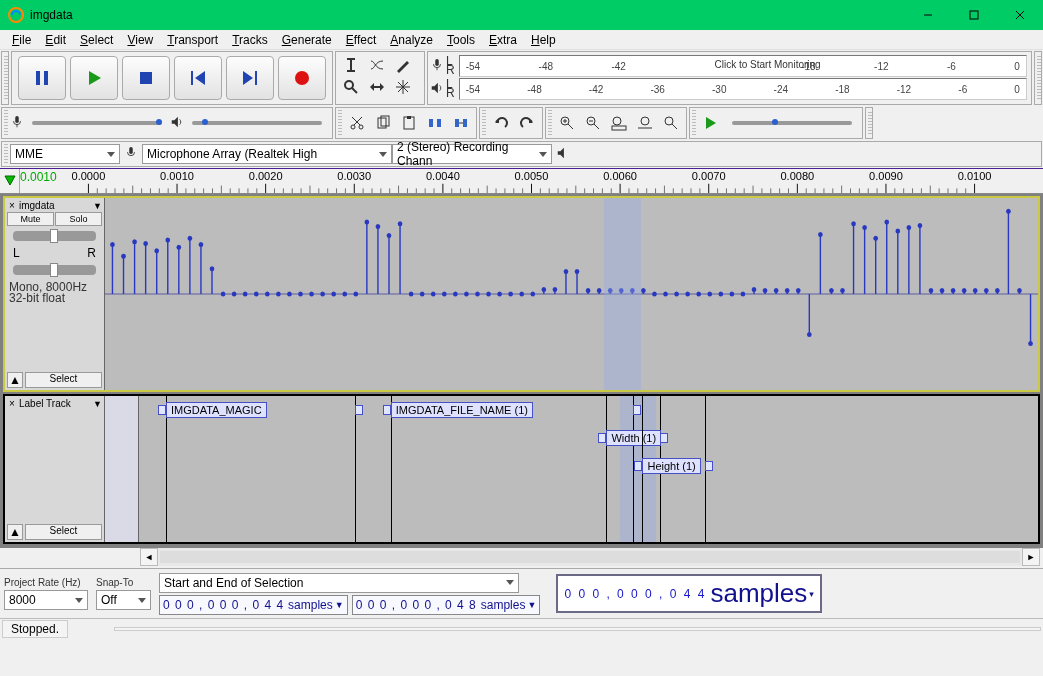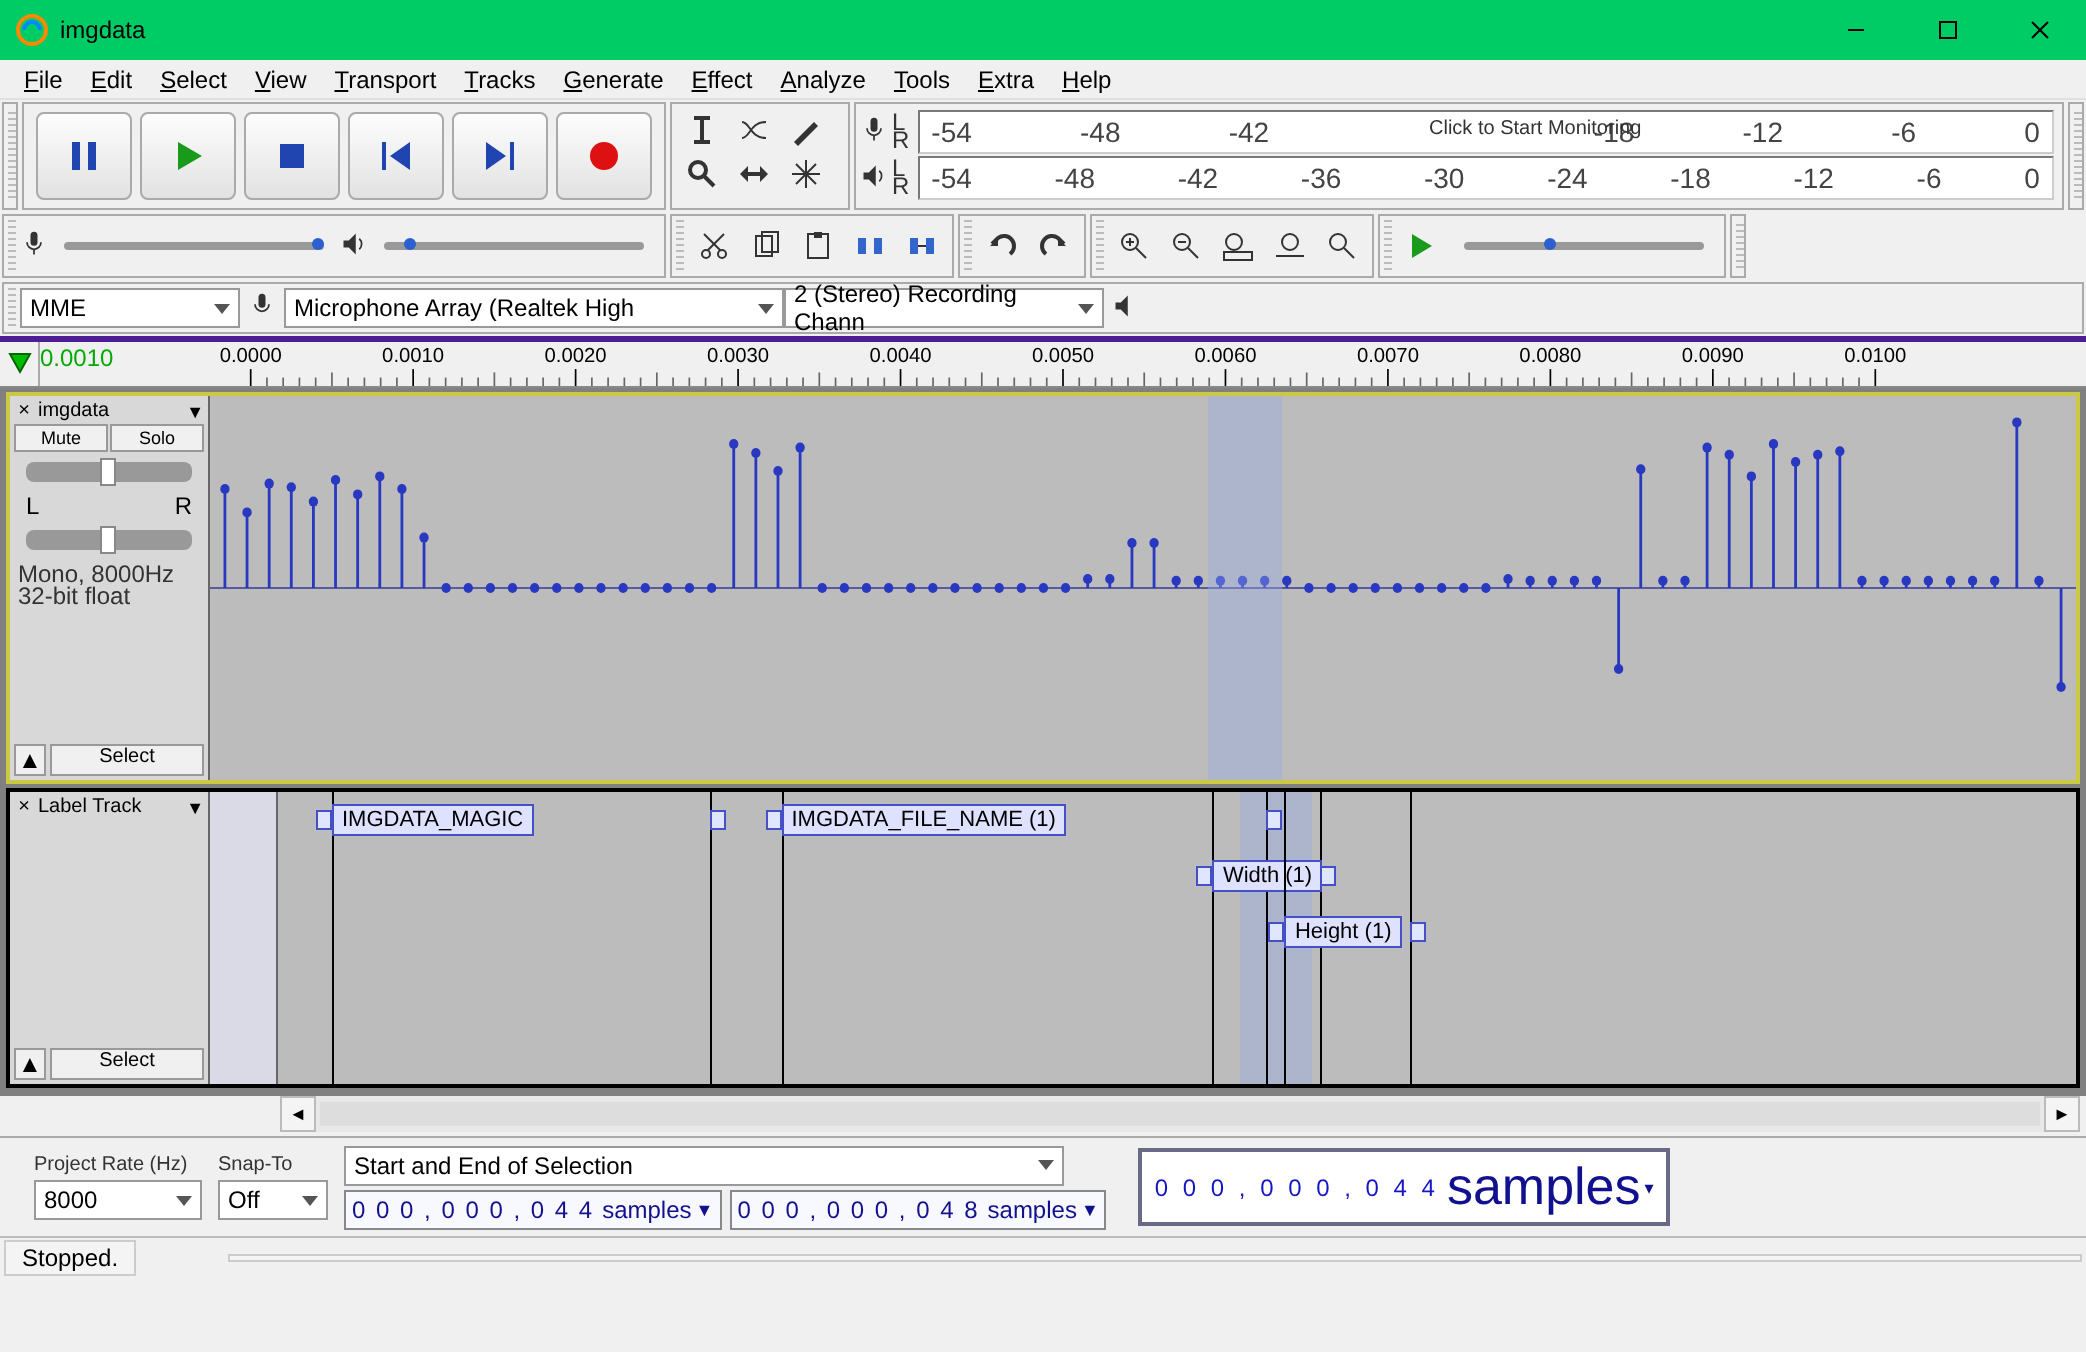--- a/index.html
+++ b/index.html
@@ -31,36 +31,36 @@
 
 .ibtn { width: 26px; height: 26px; border: 1px solid transparent; display: flex; align-items: center; justify-content: center; }
 .ibtn svg { width: 16px; height: 16px; }
 
 
 .meter-group { flex: 1; }
 .meter { flex: 1; height: 22px; position: relative; background: #fff; border: 1px inset #ccc; margin: 0 2px; font-size: 10px; }
 .meter-row { display: flex; align-items: center; width: 100%; }
 .meter-lr { display: flex; flex-direction: column; font-size: 9px; line-height: 9px; padding: 0 2px; color: #333; }
 .meter-ticks { position: absolute; inset: 0; padding: 0 6px; display: flex; justify-content: space-between; align-items: center; }
-.meter-ticks span { font-size: 14px; color: #444; }
+.meter-ticks span { font-size: 10px; color: #444; }
 .meter-click { position: absolute; left: 45%; top: 3px; font-size: 10px; color: #333; }
 
 
 .mic-spk { display: flex; align-items: center; }
 .hslider { width: 130px; height: 4px; background: #999; position: relative; margin: 0 8px; border-radius: 2px; }
 .hslider .dot { position: absolute; top: -2px; width: 6px; height: 6px; border-radius: 50%; background: #2a60d0; }
 
 
 .tool-strip { display: flex; flex-wrap: wrap; width: 84px; }
 .tool-strip .ibtn { width: 26px; height: 22px; }
 .combo { height: 20px; border: 1px solid #999; background: #fff; display: flex; align-items: center; padding: 0 4px; gap: 4px; }
 .combo .arrow { margin-left: auto; }
 
 
-.timeline { height: 26px; background: #f0f0f0; border-top: 3px solid #4c1d95; border-bottom: 1px solid #888; display: flex; }
+.timeline { height: 26px; background: #f0f0f0; border-top: 1px solid #4c1d95; border-bottom: 1px solid #888; display: flex; }
 .ruler-spacer { width: 20px; border-right: 1px solid #aaa; display:flex; align-items:center; justify-content:center; }
 .ruler { flex: 1; position: relative; }
 .ruler svg { width: 100%; height: 100%; }
 .playhead { position: absolute; top: 1px; color: #0a0; }
 
 
 .track-area { background: #808080; padding: 2px 3px; }
 .track { display: flex; border: 2px solid #c9c943; background: #bcbcbc; margin-bottom: 2px; }
 .track.label { border-color: #000; }
 .track-panel { width: 100px; background: #d8d8d8; border-right: 1px solid #666; display: flex; flex-direction: column; font-size: 10px; padding: 2px; gap: 1px; }
@@ -89,21 +89,21 @@
 .label-region { position: absolute; border: 1px solid #4550c8; background: #dfe2ff; font-size: 11px; padding: 1px 4px; white-space: nowrap; }
 .label-line { position: absolute; top: 0; bottom: 0; width: 1px; background: #000; }
 .label-handle { position: absolute; width: 8px; height: 10px; background: #e1e6ff; border: 1px solid #4550c8; }
 
 
 .hscroll { height: 18px; background: #e8e8e8; display: flex; align-items: center; }
 .hscroll .btn { width: 18px; height: 18px; border: 1px solid #bbb; background: #f4f4f4; display: flex; align-items: center; justify-content: center; font-size: 9px; }
 .hscroll .track { flex: 1; height: 14px; background: #ddd; margin: 0 2px; }
 
 
-.bottom { border-top: 1px solid #aaa; padding: 2px 17px; display: flex; align-items: center; gap: 8px; height: 50px; }
+.bottom { border-top: 1px solid #aaa; padding: 2px 4px; display: flex; align-items: center; gap: 8px; height: 50px; }
 .bsec { display: flex; flex-direction: column; gap: 2px; }
 .bsec .lbl { font-size: 10px; color: #333; }
 .time-box { border: 1px solid #888; background: #f8f8ff; padding: 2px 3px; font-family: "Courier New", monospace; font-size: 12px; color: #11118f; display: inline-flex; align-items: center; }
 .time-box .digits { letter-spacing: 1px; }
 .time-box .unit { margin-left: 4px; color: #11118f; }
 .time-box .arrow { margin-left: 2px; font-size: 9px; }
 .big-time { font-size: 26px; padding: 2px 6px; border: 2px solid #6a6a86; background: #fff; }
 .big-time .digits { color: #1616c8; letter-spacing: 2px; }
 
 

